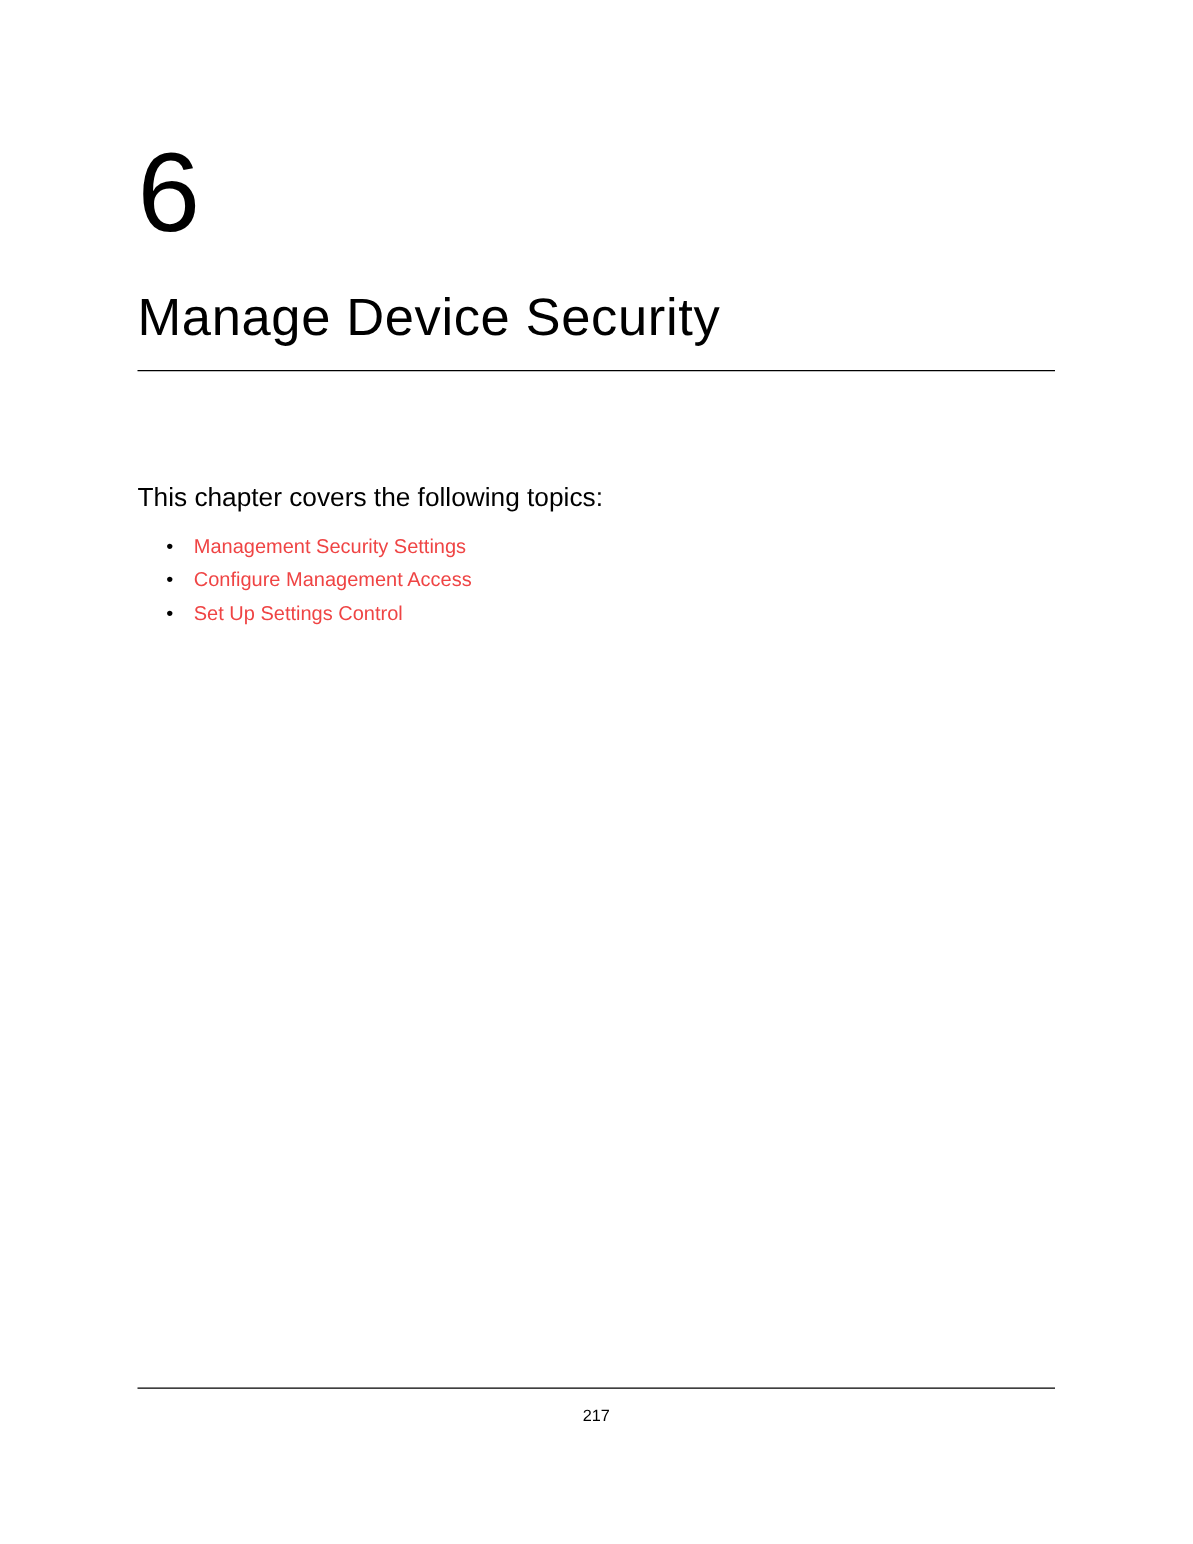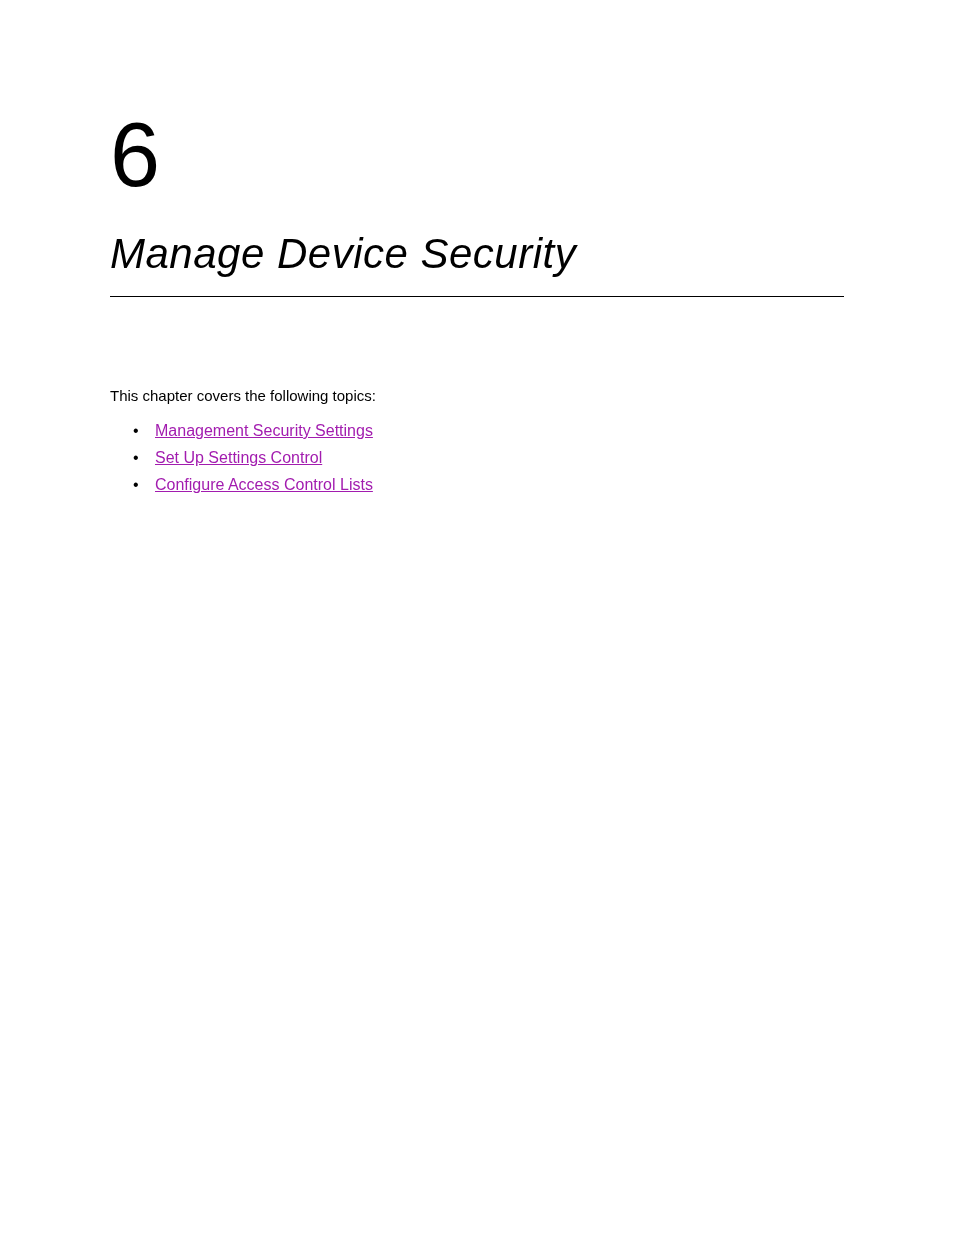--- a/index.html
+++ b/index.html
@@ -31,24 +31,23 @@
     .chapter-title {
       font-size: 42px;
       font-weight: 300;
       font-family: 'Helvetica Neue', Helvetica, Arial, sans-serif;
       letter-spacing: 0.5px;
       padding-bottom: 18px;
       border-bottom: 1px solid #000;
       margin-bottom: 90px;
       display: inline-block;
       width: 100%;
-      font-style: italic;
     }
     .intro-text {
-      font-size: 15px;
+      font-size: 21px;
       font-family: 'Helvetica Neue', Helvetica, Arial, sans-serif;
       margin-bottom: 18px;
       font-weight: 500;
     }
     .topic-list {
       list-style: none;
       padding-left: 45px;
     }
     .topic-list li {
       position: relative;
@@ -57,22 +56,21 @@
       font-family: 'Helvetica Neue', Helvetica, Arial, sans-serif;
     }
     .topic-list li::before {
       content: "•";
       position: absolute;
       left: -22px;
       top: 0;
       font-size: 16px;
     }
     .topic-link {
-      text-decoration: underline;
-      color: #a21caf;
+      color: #ef4444;
       cursor: pointer;
     }
     .footer {
       position: absolute;
       bottom: 95px;
       left: 110px;
       right: 110px;
     }
     .footer-line {
       border-top: 1px solid #000;
@@ -87,16 +85,20 @@
   </style>
 </head>
 <body>
 
 <div class="page">
   <div class="chapter-number">6</div>
   <div class="chapter-title">Manage Device Security</div>
   <div class="intro-text">This chapter covers the following topics:</div>
   <ul class="topic-list">
     <li><span class="topic-link">Management Security Settings</span></li>
+    <li><span class="topic-link">Configure Management Access</span></li>
     <li><span class="topic-link">Set Up Settings Control</span></li>
-    <li><span class="topic-link">Configure Access Control Lists</span></li>
   </ul>
+  <div class="footer">
+    <div class="footer-line"></div>
+    <div class="page-number">217</div>
+  </div>
 </div>
 
 </body></html>

